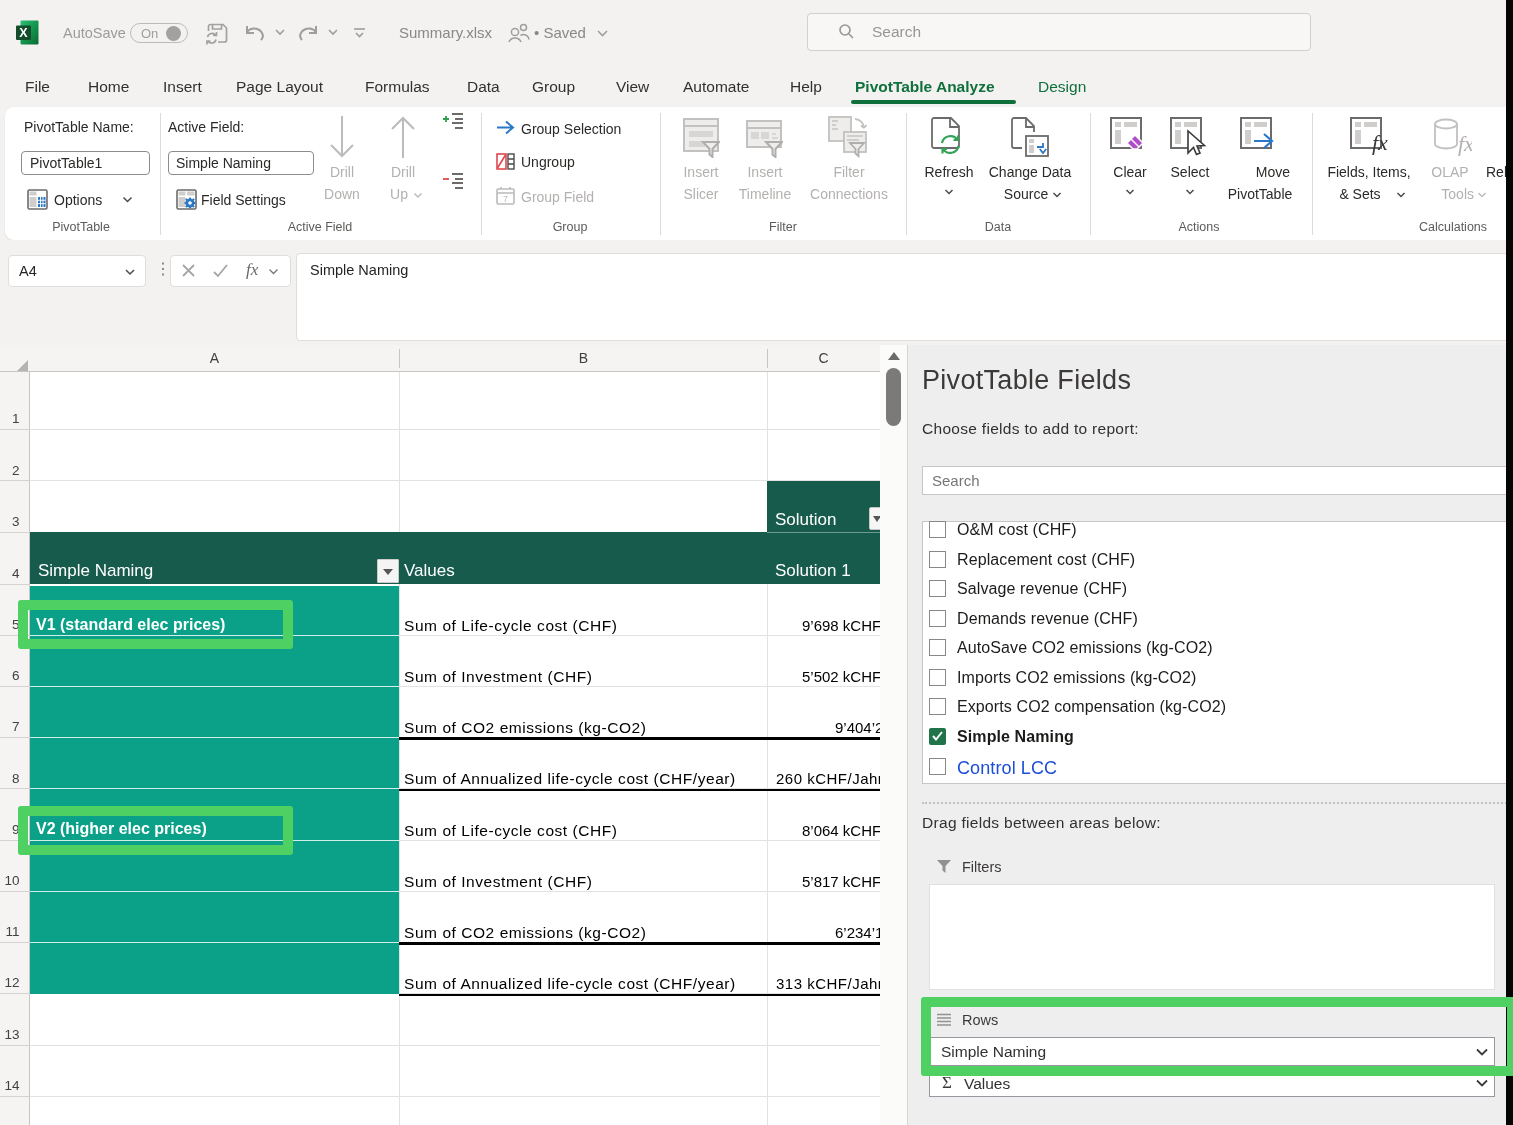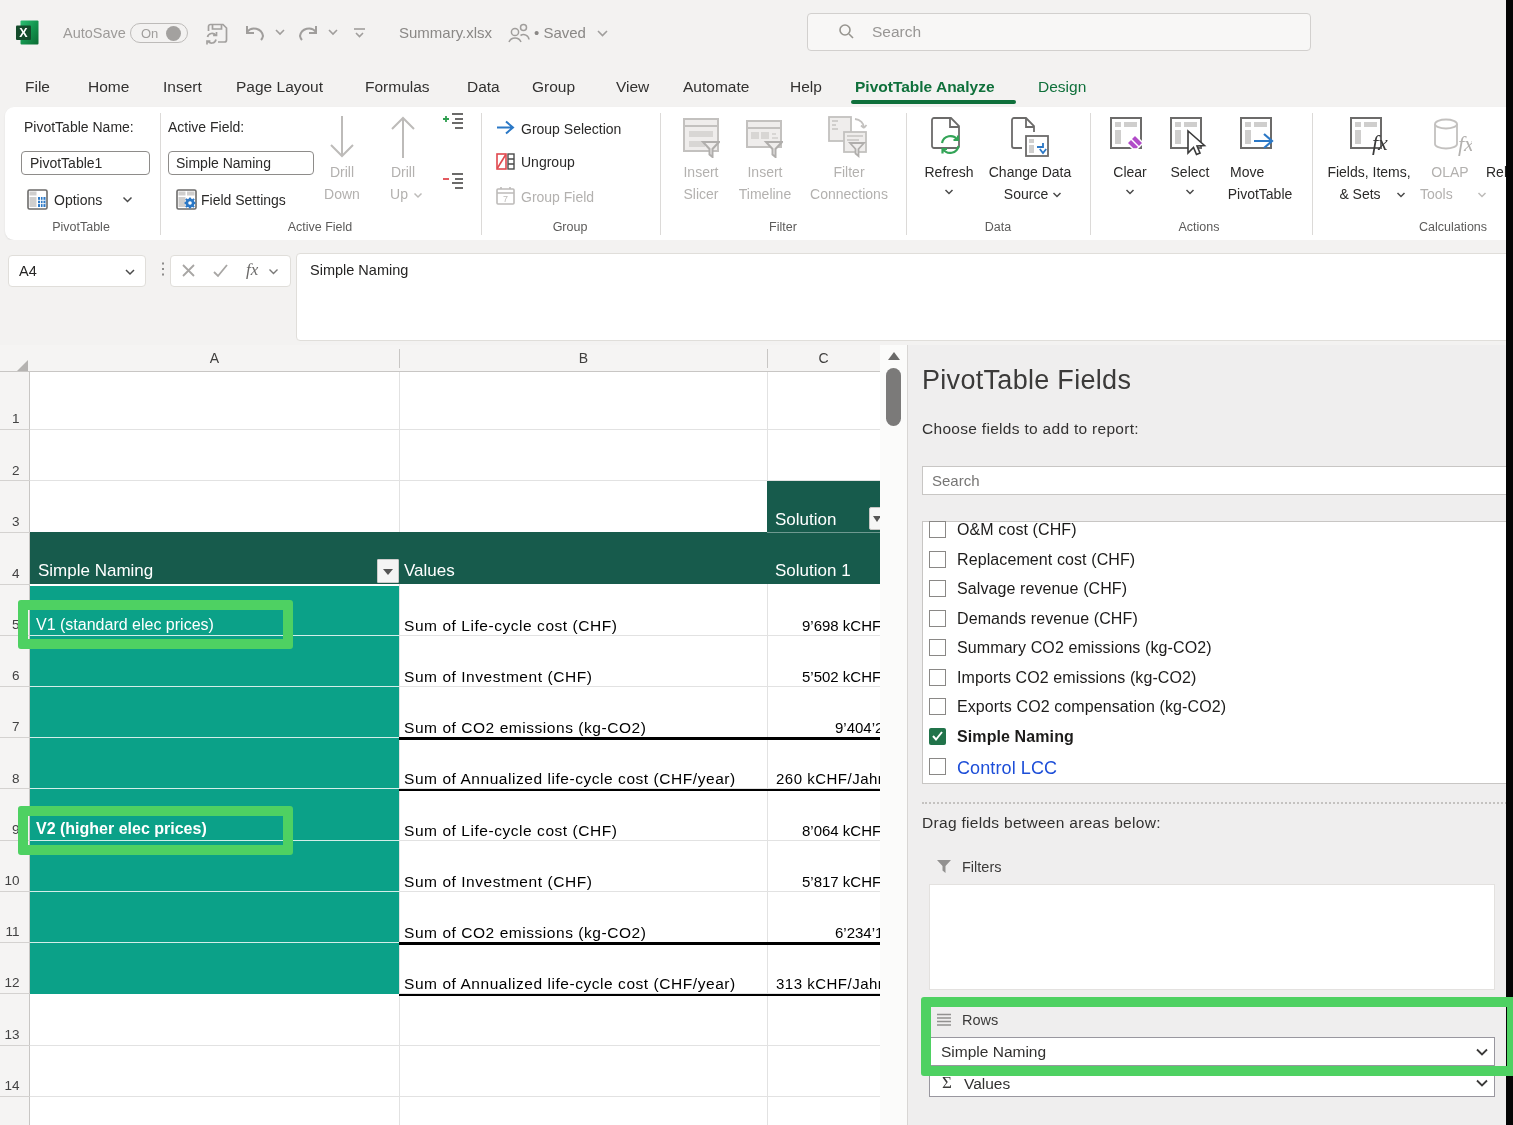--- a/index.html
+++ b/index.html
@@ -271,42 +271,42 @@
 <svg class="abs" style="left:1185px;top:189px" width="10" height="7" viewBox="0 0 10 7" fill="none" stroke="#4a4a4a" stroke-width="1.5">
       <path d="M1.5 1 l3.5 3.5 L8.5 1"></path>
     </svg>
 <svg class="abs" style="left:1240px;top:117px" width="41" height="42" viewBox="0 0 41 42" fill="none">
   <rect x="1" y="1" width="30" height="30" stroke="#6c6b6a" stroke-width="2"></rect>
   <rect x="5" y="5" width="6" height="5" fill="#cfcecd"></rect>
   <rect x="14" y="5" width="13" height="5" fill="#cfcecd"></rect>
   <rect x="5" y="13" width="6" height="14" fill="#cfcecd"></rect>
   <path d="M14 24 h17 m-7 -7 l8 7 l-8 7" stroke="#2b78c6" stroke-width="2.2"></path>
 </svg>
-<div class="abs rtxt" style="left:1230px;top:164px;width:60px;text-align:left">Move</div>
+<div class="abs rtxt" style="left:1230px;top:164px;width:60px;text-align:right">Move</div>
 <div class="abs rtxt" style="left:1215px;top:186px;width:90px;text-align:center">PivotTable</div>
 
 <svg class="abs" style="left:1350px;top:117px" width="40" height="42" viewBox="0 0 40 42" fill="none">
   <rect x="1" y="1" width="30" height="30" stroke="#6c6b6a" stroke-width="2"></rect>
   <rect x="5" y="5" width="6" height="5" fill="#cfcecd"></rect>
   <rect x="14" y="5" width="13" height="5" fill="#cfcecd"></rect>
   <rect x="5" y="13" width="6" height="14" fill="#cfcecd"></rect>
   <text x="22" y="33" font-size="22" font-style="italic" font-family="Liberation Serif" fill="#3a3a3a">fx</text>
 </svg>
 <div class="abs rtxt" style="left:1319px;top:164px;width:100px;text-align:center">Fields, Items,</div>
 <div class="abs rtxt" style="left:1325px;top:186px;width:70px;text-align:center">&amp; Sets</div>
 <svg class="abs" style="left:1396px;top:192px" width="10" height="7" viewBox="0 0 10 7" fill="none" stroke="#4a4a4a" stroke-width="1.5">
       <path d="M1.5 1 l3.5 3.5 L8.5 1"></path>
     </svg>
 <svg class="abs" style="left:1432px;top:117px" width="40" height="42" viewBox="0 0 40 42" fill="none">
   <path d="M3 7 v20 a11 4.5 0 0 0 22 0 v-20" stroke="#c3c1bf" stroke-width="1.8"></path>
   <ellipse cx="14" cy="7" rx="11" ry="4.5" stroke="#c3c1bf" stroke-width="1.8"></ellipse>
   <text x="26" y="34" font-size="22" font-style="italic" font-family="Liberation Serif" fill="#b3b1af">fx</text>
 </svg>
 <div class="abs rtxt dis" style="left:1420px;top:164px;width:60px;text-align:center">OLAP</div>
-<div class="abs rtxt dis" style="left:1420px;top:186px;width:54px;text-align:left">Tools</div>
+<div class="abs rtxt dis" style="left:1420px;top:186px;width:54px;text-align:right">Tools</div>
 <svg class="abs" style="left:1477px;top:192px" width="10" height="7" viewBox="0 0 10 7" fill="none" stroke="#bdbbb9" stroke-width="1.5">
       <path d="M1.5 1 l3.5 3.5 L8.5 1"></path>
     </svg>
 <div class="abs rtxt" style="left:1486px;top:164px">Rel</div>
 
 <div class="abs" style="left:0;top:240px;width:1513px;height:105px;background:#f3f2f1"></div>
 
 <div class="abs" style="left:8px;top:255px;width:138px;height:32px;background:#fff;border:1px solid #e0deda;border-radius:4px;box-sizing:border-box"></div>
 <div class="abs" style="left:19px;top:263px;font-size:14.5px;color:#252423">A4</div>
 <svg class="abs" style="left:124px;top:268px" width="12" height="9" viewBox="0 0 12 9" fill="none" stroke="#4a4a4a" stroke-width="1.5">
@@ -406,21 +406,21 @@
 
   <div class="abs" style="left:30px;top:241px;width:369px;height:407.6px;background:#0ba188"></div>
   <div class="abs" style="left:30px;top:290px;width:369px;height:1.3px;background:rgba(255,255,255,0.82)"></div>
   <div class="abs" style="left:30px;top:341px;width:369px;height:1.3px;background:rgba(255,255,255,0.82)"></div>
   <div class="abs" style="left:30px;top:392px;width:369px;height:1.3px;background:rgba(255,255,255,0.82)"></div>
   <div class="abs" style="left:30px;top:443px;width:369px;height:1.3px;background:rgba(255,255,255,0.82)"></div>
   <div class="abs" style="left:30px;top:495px;width:369px;height:1.3px;background:rgba(255,255,255,0.82)"></div>
   <div class="abs" style="left:30px;top:546px;width:369px;height:1.3px;background:rgba(255,255,255,0.82)"></div>
   <div class="abs" style="left:30px;top:597px;width:369px;height:1.3px;background:rgba(255,255,255,0.82)"></div>
 
-  <div class="abs" style="left:36px;top:271px;font-size:16px;line-height:17px;font-weight:normal;color:#fff">V1 (standard elec prices)</div>
+  <div class="abs" style="left:36px;top:271px;font-size:16px;line-height:17px;font-weight:bold;color:#fff">V1 (standard elec prices)</div>
   <div class="abs" style="left:36px;top:475px;font-size:16px;line-height:17px;font-weight:bold;color:#fff">V2 (higher elec prices)</div>
 
   <div class="cellB" style="left:404px;top:273px">Sum of Life-cycle cost (CHF)</div>
   <div class="cellB" style="left:404px;top:324px">Sum of Investment (CHF)</div>
   <div class="cellB" style="left:404px;top:375px">Sum of CO2 emissions (kg-CO2)</div>
   <div class="cellB" style="left:404px;top:426px">Sum of Annualized life-cycle cost (CHF/year)</div>
   <div class="cellB" style="left:404px;top:478px">Sum of Life-cycle cost (CHF)</div>
   <div class="cellB" style="left:404px;top:529px">Sum of Investment (CHF)</div>
   <div class="cellB" style="left:404px;top:580px">Sum of CO2 emissions (kg-CO2)</div>
   <div class="cellB" style="left:404px;top:631px">Sum of Annualized life-cycle cost (CHF/year)</div>
@@ -455,21 +455,21 @@
 <div class="abs" style="left:922px;top:521px;width:585px;height:263px;background:#fff;border:1px solid #c8c6c4;box-sizing:border-box"></div>
 <div class="abs" style="left:929px;top:521.0px;width:17px;height:17px;background:#fff;border:1.5px solid #8a8886;box-sizing:border-box"></div>
 <div class="abs" style="left:957px;top:521.0px;font-size:16px;letter-spacing:0.1px;color:#1c1b1a">O&amp;M cost (CHF)</div>
 <div class="abs" style="left:929px;top:550.5px;width:17px;height:17px;background:#fff;border:1.5px solid #8a8886;box-sizing:border-box"></div>
 <div class="abs" style="left:957px;top:550.5px;font-size:16px;letter-spacing:0.1px;color:#1c1b1a">Replacement cost (CHF)</div>
 <div class="abs" style="left:929px;top:580.1px;width:17px;height:17px;background:#fff;border:1.5px solid #8a8886;box-sizing:border-box"></div>
 <div class="abs" style="left:957px;top:580.1px;font-size:16px;letter-spacing:0.1px;color:#1c1b1a">Salvage revenue (CHF)</div>
 <div class="abs" style="left:929px;top:609.7px;width:17px;height:17px;background:#fff;border:1.5px solid #8a8886;box-sizing:border-box"></div>
 <div class="abs" style="left:957px;top:609.7px;font-size:16px;letter-spacing:0.1px;color:#1c1b1a">Demands revenue (CHF)</div>
 <div class="abs" style="left:929px;top:639.2px;width:17px;height:17px;background:#fff;border:1.5px solid #8a8886;box-sizing:border-box"></div>
-<div class="abs" style="left:957px;top:639.2px;font-size:16px;letter-spacing:0.1px;color:#1c1b1a">Summary CO2 emissions (kg-CO2)</div>
+<div class="abs" style="left:957px;top:639.2px;font-size:16px;letter-spacing:0.1px;color:#1c1b1a">AutoSave CO2 emissions (kg-CO2)</div>
 <div class="abs" style="left:929px;top:668.8px;width:17px;height:17px;background:#fff;border:1.5px solid #8a8886;box-sizing:border-box"></div>
 <div class="abs" style="left:957px;top:668.8px;font-size:16px;letter-spacing:0.1px;color:#1c1b1a">Imports CO2 emissions (kg-CO2)</div>
 <div class="abs" style="left:929px;top:698.4px;width:17px;height:17px;background:#fff;border:1.5px solid #8a8886;box-sizing:border-box"></div>
 <div class="abs" style="left:957px;top:698.4px;font-size:16px;letter-spacing:0.1px;color:#1c1b1a">Exports CO2 compensation (kg-CO2)</div>
 <div class="abs" style="left:929px;top:727.9px;width:17px;height:17px;background:#21734a;border-radius:2px"></div>
 <svg class="abs" style="left:931px;top:729.9px" width="13" height="12" viewBox="0 0 13 12" fill="none" stroke="#fff" stroke-width="2">
       <path d="M2 6 l3 3.5 L11 2"></path>
     </svg>
 <div class="abs" style="left:957px;top:727.9px;font-size:16px;letter-spacing:0.1px;font-weight:bold;color:#1c1b1a">Simple Naming</div>
 <div class="abs" style="left:929px;top:757.5px;width:17px;height:17px;background:#fff;border:1.5px solid #8a8886;box-sizing:border-box"></div>

